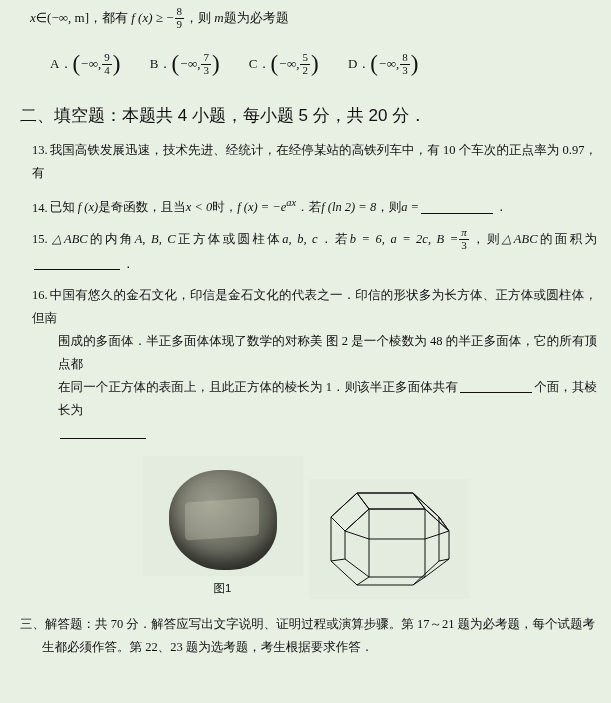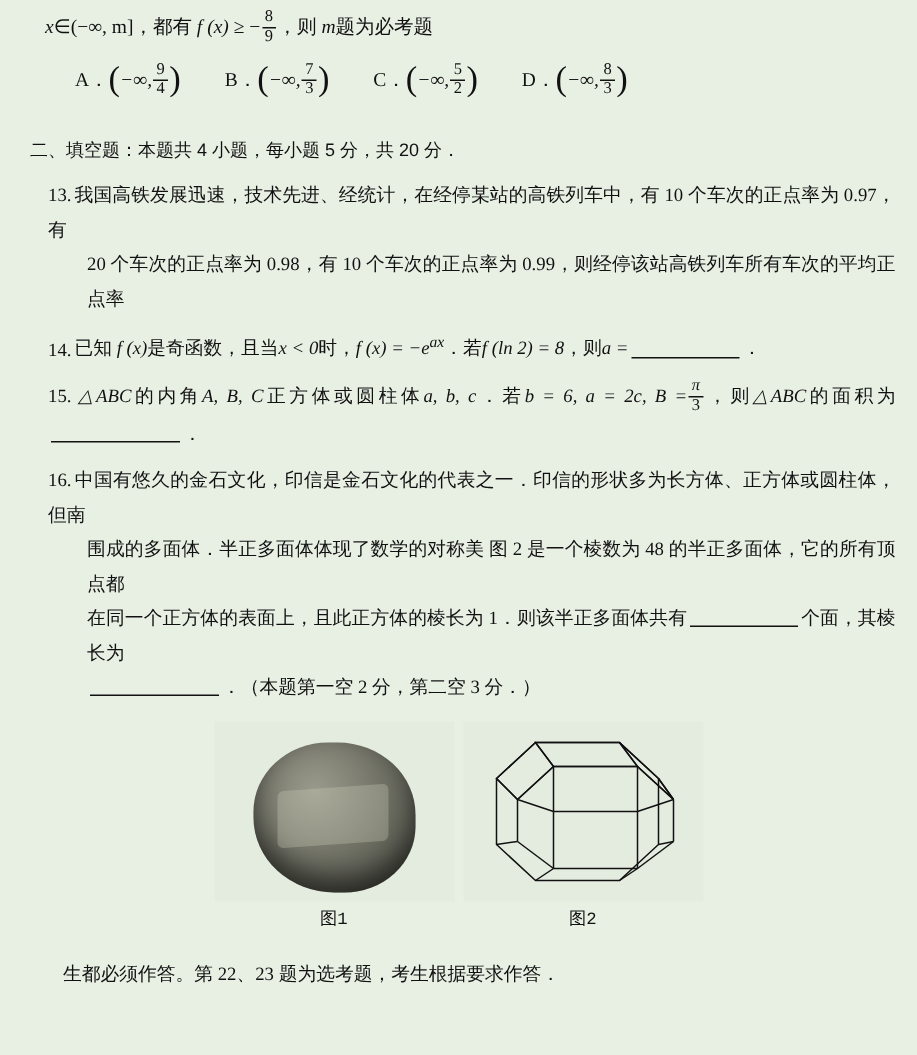--- a/index.html
+++ b/index.html
@@ -39,38 +39,38 @@
     display:inline-block;
     font-size:23px;
     line-height:0.8;
     vertical-align:middle;
     font-family:"Liberation Serif", serif;
     position:relative;
     top:-1px;
   }
 
   
-  .q-top{ padding-left:16px; margin-bottom:10px; font-size:13px;}
+  .q-top{ padding-left:16px; margin-bottom:21px; font-size:13px;}
   .choices{
     padding-left:36px;
     margin-bottom:22px;
     font-size:13px;
   }
   .choice{
     display:inline-block;
     margin-right:26px;
     white-space:nowrap;
   }
   .choice .lab{ font-family:"Liberation Serif", serif; }
 
   .section-head{
     margin:12px 0 8px 0;
     padding-left:6px;
     font-family:"Liberation Sans", sans-serif;
-    font-size:12px;
+    font-size:17px;
     font-weight:normal;
   }
   .qitem{
     margin:0 0 8px 12px;
     padding-left:6px;
     font-size:12.5px;
     text-align:justify;
   }
   .qitem .qno{ margin-right:2px; }
   .indent{ padding-left:26px; display:block; }
@@ -91,21 +91,21 @@
   }
   .fig .box{
     width:160px;
     height:120px;
     background:#e4ece0;
     position:relative;
     overflow:hidden;
   }
   .fig .cap{
     font-size:11.5px;
-    font-family:Liberation Mono, monospace;
+    font-family:Liberation Sans, sans-serif;
     padding-top:2px;
   }
   
   .photo{
     background:
       radial-gradient(circle at 48% 52%, #8d8f84 0%, #6f7166 45%, #4b4c45 75%, #3a3b35 100%),
       #55564e;
   }
   .photo .ball{
     position:absolute;
@@ -154,37 +154,36 @@
     </span>
     <span class="choice">
       <span class="lab">D．</span><span class="paren">(</span><span class="mi">−∞,</span><span class="frac"><span class="num">8</span><span class="den">3</span></span><span class="paren">)</span>
     </span>
   </div>
 
   <div class="section-head">二、填空题：本题共 4 小题，每小题 5 分，共 20 分．</div>
 
   <div class="qitem">
     <span class="qno">13.</span><span>我国高铁发展迅速，技术先进、经统计，在经停某站的高铁列车中，有 10 个车次的正点率为 0.97，有</span>
-    <span class="indent">20 个车次的正点率为 0.98，有 10 个车次的正点率为 0.99，则经停该站高铁列车所有车次的平均正点率</span>
   </div>
 
   <div class="qitem">
     <span class="qno">14.</span><span>已知</span>
     <span class="mi">f (x)</span><span>是奇函数，且当</span><span class="mi">x &lt; 0</span><span>时，</span><span class="mi">f (x) = −e</span><sup class="mi">ax</sup><span>．若</span><span class="mi">f (ln 2) = 8</span><span>，则</span><span class="mi">a =</span><span class="blank"></span><span>．</span>
   </div>
 
   <div class="qitem">
     <span class="qno">15.</span><span class="mi">△ABC</span><span>的内角</span><span class="mi">A, B, C</span><span>正方体或圆柱体</span><span class="mi">a, b, c</span><span>．若</span><span class="mi">b = 6, a = 2c, B =</span><span class="frac"><span class="num mi">π</span><span class="den">3</span></span><span>，则</span><span class="mi">△ABC</span><span>的面积为</span><span class="blank lg"></span><span>．</span>
   </div>
 
   <div class="qitem">
     <span class="qno">16.</span><span>中国有悠久的金石文化，印信是金石文化的代表之一．印信的形状多为长方体、正方体或圆柱体，但南</span>
     <span class="indent">围成的多面体．半正多面体体现了数学的对称美 图 2 是一个棱数为 48 的半正多面体，它的所有顶点都</span>
     <span class="indent"><span>在同一个正方体的表面上，且此正方体的棱长为 1．则该半正多面体共有</span><span class="blank"></span><span>个面，其棱长为</span></span>
-    <span class="indent"><span class="blank lg"></span><span>．（本题第一空 2 分，第二空 3 分．）</span></span>
+    <span class="indent"><span class="blank lg"></span></span>
   </div>
 
   <div class="figwrap">
     <div class="fig">
       <div class="box photo">
         <div class="ball"></div>
       </div>
       <div class="cap">图1</div>
     </div>
     <div class="fig">
@@ -217,21 +216,21 @@
             <line x1="60" y1="60" x2="36" y2="52"></line>
             <line x1="116" y1="60" x2="140" y2="52"></line>
             <line x1="60" y1="60" x2="60" y2="98"></line>
             <line x1="116" y1="60" x2="116" y2="98"></line>
             <line x1="22" y1="38" x2="36" y2="52"></line>
             <line x1="130" y1="38" x2="140" y2="52"></line>
             <line x1="48" y1="14" x2="48" y2="14"></line>
           </g>
         </svg>
       </div>
-      <div class="cap">图2</div>
     </div>
   </div>
 
   <div class="tail-note">
+    <span>三、解答题：共 70 分．解答应写出文字说明、证明过程或演算步骤。第 17～21 题为必考题，每个试题考</span>
     <span class="sub">生都必须作答。第 22、23 题为选考题，考生根据要求作答．</span>
   </div>
 
 </div>
 
 </body></html>

